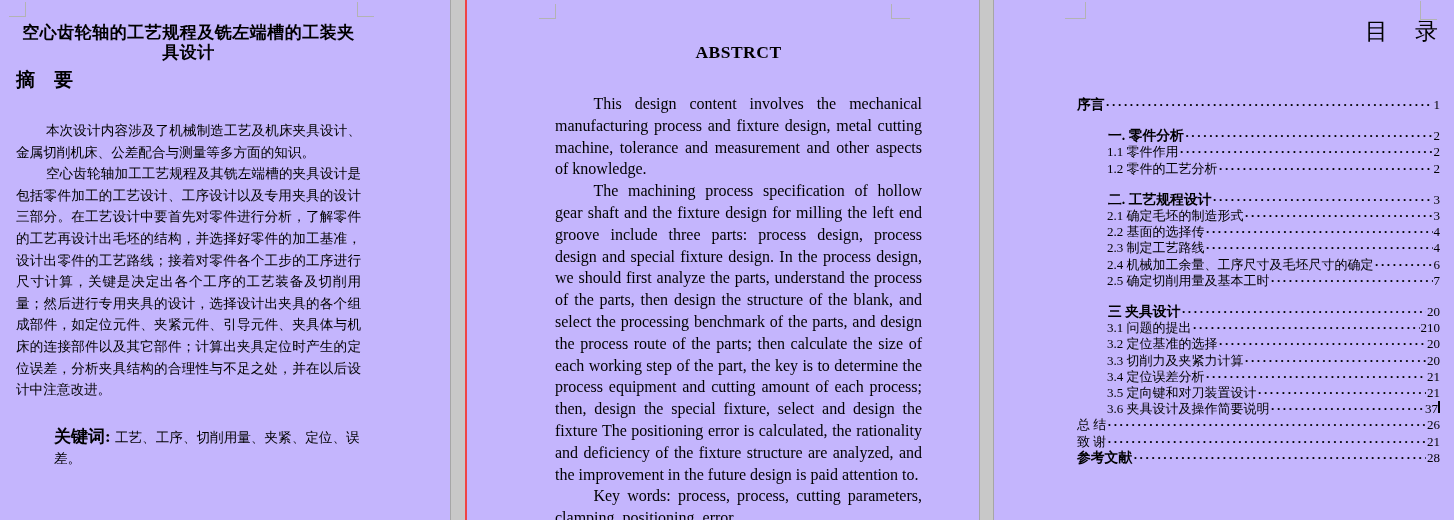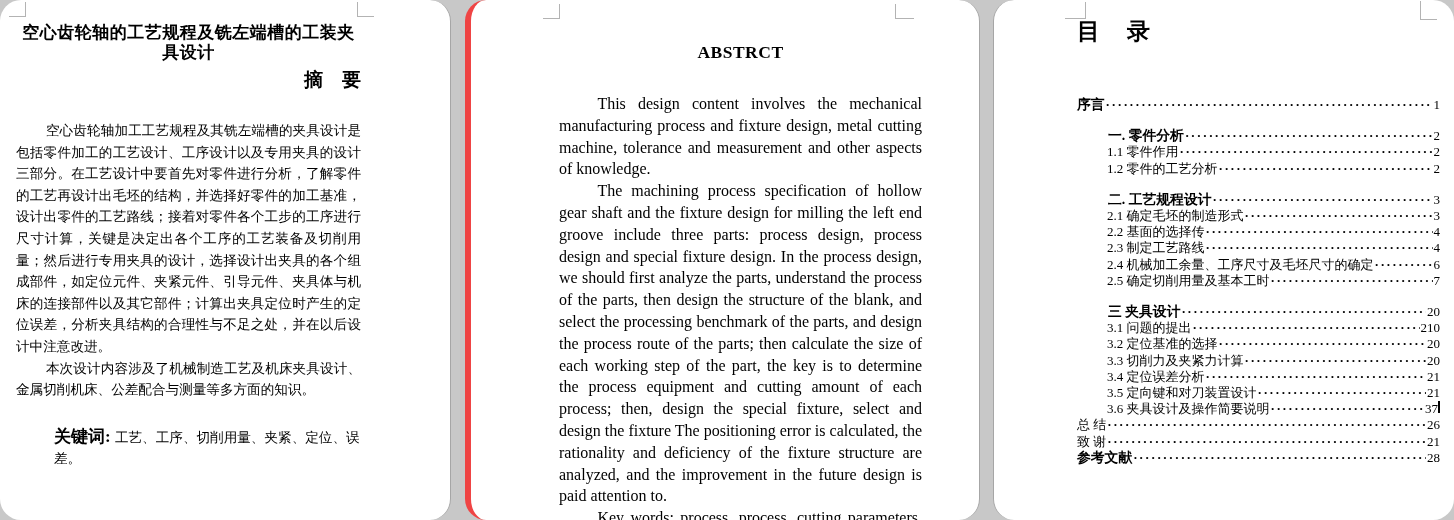--- a/index.html
+++ b/index.html
@@ -5,59 +5,58 @@
   html,body{margin:0;padding:0;}
   .canvas{
     position:relative;
     width:1454px;height:520px;
     background:#c8c8c8;
     overflow:hidden;
     font-family:"Liberation Serif", serif;
     color:#000;
   }
   .page{
-    position:absolute;top:0;height:520px;background:#ffffff;
+    position:absolute;top:0;height:520px;background:#c4b5fd;
     box-sizing:border-box;
-    border-radius:21px;
   }
   .page-1{left:0;width:451px;border-right:1px solid #a6a6a6;}
-  .page-2{left:465px;width:515px;border-left:6px solid #ef4444;border-right:1px solid #a6a6a6;}
+  .page-2{left:465px;width:515px;border-left:2px solid #ef4444;border-right:1px solid #a6a6a6;}
   .page-3{left:993px;width:461px;border-left:1px solid #a6a6a6;}
 
   
   .mark{position:absolute;width:16px;height:14px;}
   .mark.tl{border-right:1px solid #b3b3b3;border-bottom:1px solid #b3b3b3;}
   .mark.tr{border-left:1px solid #b3b3b3;border-bottom:1px solid #b3b3b3;}
   .page-1 .tl{left:9px;top:2px;}
   .page-1 .tr{left:357px;top:2px;}
   .page-2 .tl{left:72px;top:4px;}
   .page-2 .tr{left:424px;top:4px;width:18px;}
   .page-3 .tl{left:71px;top:2px;width:20px;height:16px;}
   .page-3 .tr{left:426px;top:1px;height:18px;}
 
   .content{position:relative;}
 
   
   .cn-content{padding:0 89px 0 16px;}
   .cn-title{margin:23px 0 0;font-size:17px;font-weight:700;text-align:center;letter-spacing:.5px;line-height:1.15;}
-  .cn-abstract-heading{margin:5px 0 0;font-size:19px;font-weight:700;text-align:right;}
+  .cn-abstract-heading{margin:5px 0 0;font-size:19px;font-weight:700;text-align:left;}
   .cn-body{margin-top:27px;font-size:13.6px;line-height:21.6px;text-align:justify;}
   .cn-para{margin:0;text-indent:2.2em;}
   .cn-keywords{margin:25px 0 0 38px;font-size:13.6px;line-height:21px;}
   .kw-label{font-size:17px;font-weight:700;}
 
   
   .en-content{padding:0 57px 0 88px;}
   .en-heading{margin:42px 0 0;font-size:17.5px;font-weight:700;text-align:center;letter-spacing:.5px;}
   .en-body{margin-top:30px;font-size:16px;line-height:21.8px;text-align:justify;}
   .en-para{margin:0;text-indent:2.4em;}
 
   
   .toc-content{padding:0 14px 0 83px;}
-  .toc-heading{margin:16px 0 0;font-size:23px;font-weight:700;text-align:left;letter-spacing:2px;}
+  .toc-heading{margin:16px 0 0;font-size:23px;font-weight:400;text-align:right;letter-spacing:2px;}
   .toc-list{margin-top:50px;font-size:13px;}
   .toc-row{display:flex;align-items:baseline;line-height:16.2px;}
   .toc-row.lvl1{padding-left:30px;}
   .toc-row.gap{margin-top:15px;margin-left:31px;}
   .toc-row.bold .toc-label{font-weight:700;font-size:13.8px;}
   .toc-label{white-space:nowrap;}
   .toc-dots{flex:1;overflow:hidden;white-space:nowrap;margin:0 1px;}
   .toc-dots::before{
     content:"··········································································································································";
     font-weight:700;letter-spacing:1.6px;
@@ -72,23 +71,23 @@
 <div class="canvas">
 
   <section class="page page-1">
     <div class="mark tl"></div>
     <div class="mark tr"></div>
     <div class="content cn-content">
       <h1 class="cn-title">空心齿轮轴的工艺规程及铣左端槽的工装夹具设计</h1>
       <h2 class="cn-abstract-heading">摘　要</h2>
       <div class="cn-body">
 
+          <p class="cn-para">本次设计内容涉及了机械制造工艺及机床夹具设计、金属切削机床、公差配合与测量等多方面的知识。</p>
+
           <p class="cn-para">空心齿轮轴加工工艺规程及其铣左端槽的夹具设计是包括零件加工的工艺设计、工序设计以及专用夹具的设计三部分。在工艺设计中要首先对零件进行分析，了解零件的工艺再设计出毛坯的结构，并选择好零件的加工基准，设计出零件的工艺路线；接着对零件各个工步的工序进行尺寸计算，关键是决定出各个工序的工艺装备及切削用量；然后进行专用夹具的设计，选择设计出夹具的各个组成部件，如定位元件、夹紧元件、引导元件、夹具体与机床的连接部件以及其它部件；计算出夹具定位时产生的定位误差，分析夹具结构的合理性与不足之处，并在以后设计中注意改进。</p>
-
-          <p class="cn-para">本次设计内容涉及了机械制造工艺及机床夹具设计、金属切削机床、公差配合与测量等多方面的知识。</p>
         </div>
       <p class="cn-keywords"><span class="kw-label">关键词: </span><span class="kw-text">工艺、工序、切削用量、夹紧、定位、误差。</span></p>
     </div>
   </section>
 
   <section class="page page-2">
     <div class="mark tl"></div>
     <div class="mark tr"></div>
     <div class="content en-content">
       <h2 class="en-heading">ABSTRCT</h2>

